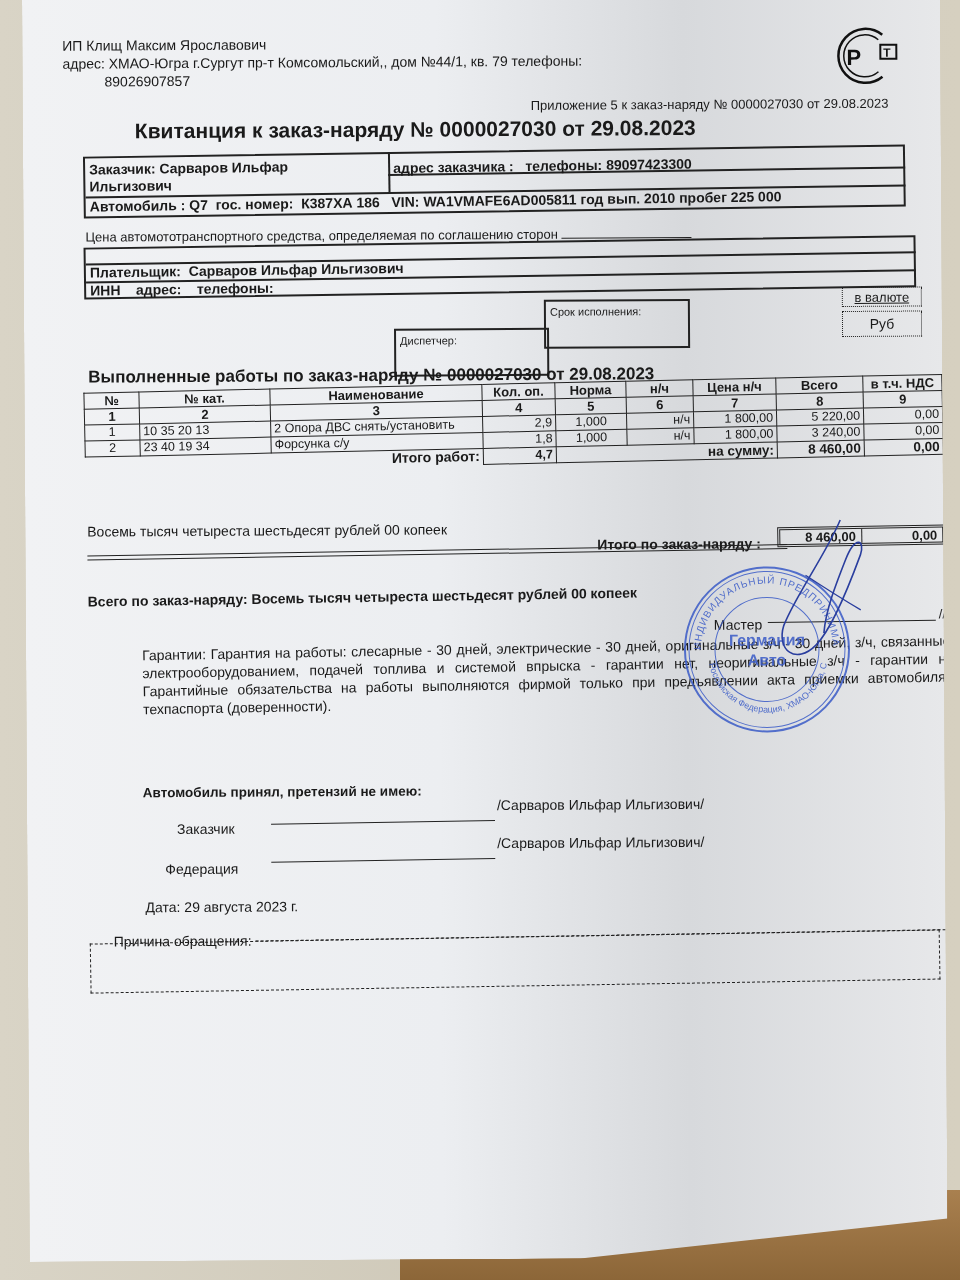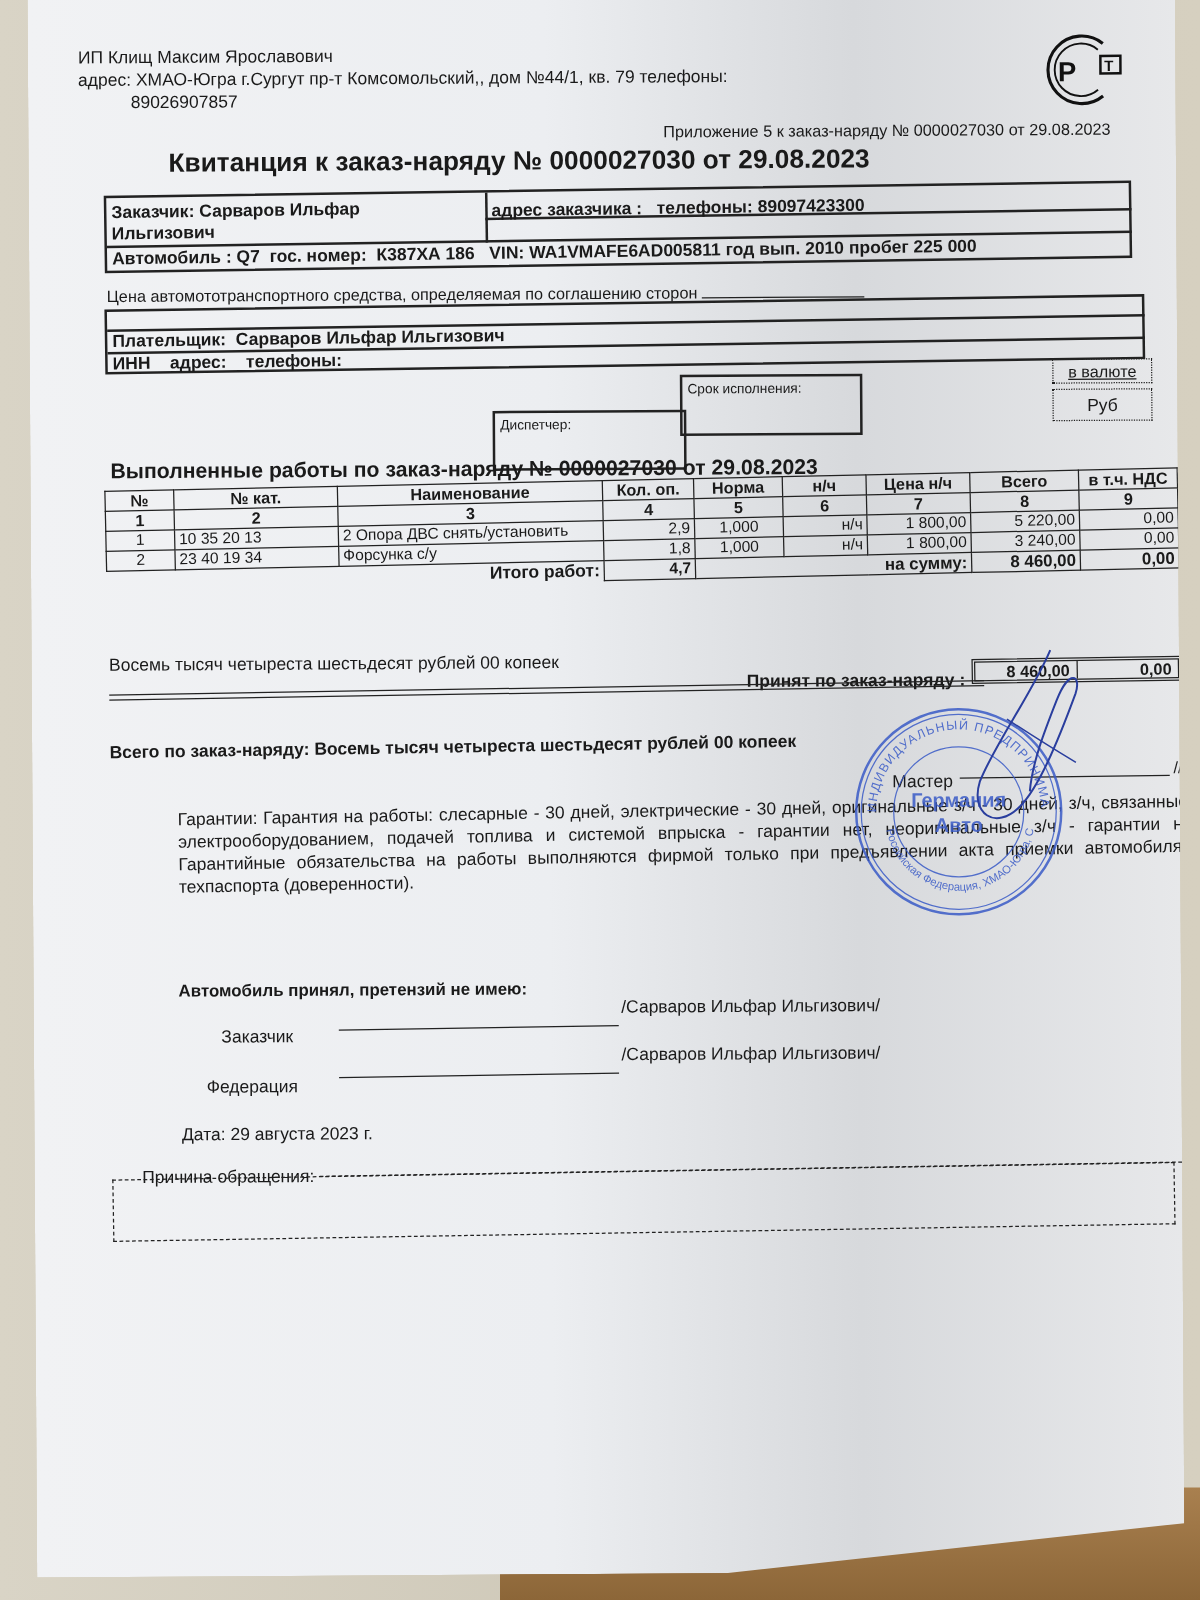--- a/index.html
+++ b/index.html
@@ -182,21 +182,21 @@
       <td class="nb r b" colspan="3" style="font-size:14px;">Итого работ:</td>
       <td class="r b">4,7</td>
       <td class="r b" colspan="3" style="font-size:13.5px;">на сумму:</td>
       <td class="r b" style="font-size:13.5px;">8 460,00</td>
       <td class="r b" style="font-size:13.5px;">0,00</td>
     </tr>
   </tbody>
     </table>
 
   <div class="abs words-sum">Восемь тысяч четыреста шестьдесят рублей 00 копеек</div>
-  <div class="abs total-label">Принят по заказ-наряду :</div>
+  <div class="abs total-label">Итого по заказ-наряду :</div>
   <div class="total-box">
     <span>8 460,00</span>
     <span>0,00</span>
   </div>
   <div class="dbl-line"></div>
   <div class="abs grand-words">Всего по заказ-наряду: Восемь тысяч четыреста шестьдесят рублей 00 копеек</div>
 
   <div class="abs master">Мастер</div>
   <div class="master-line"></div>
   <div class="abs master-slash">//</div>

